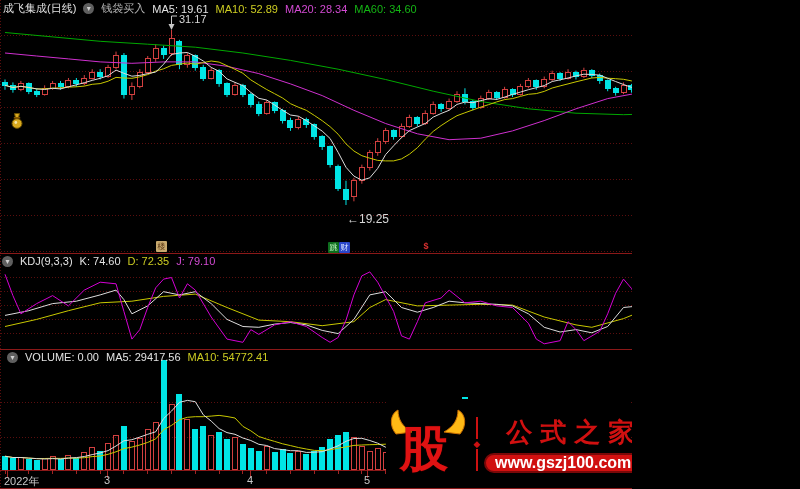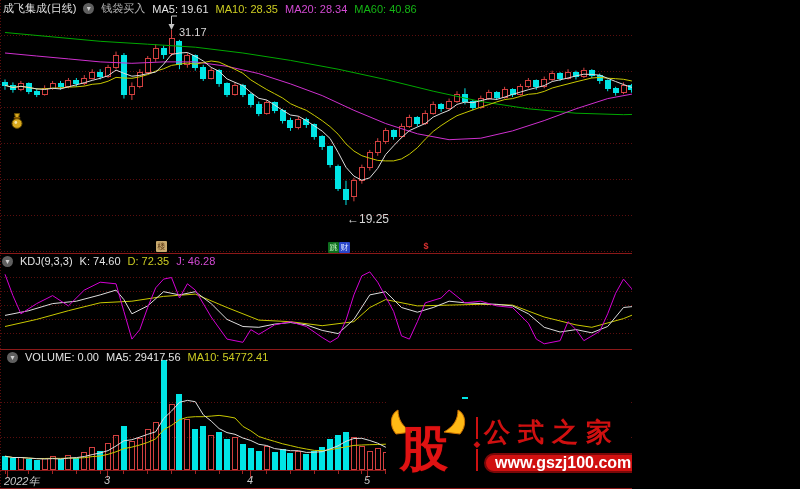--- a/index.html
+++ b/index.html
@@ -13,33 +13,33 @@
   .c-white{color:#e2e2e2}.c-gray{color:#b4b4b4}.c-yellow{color:#cdcd22}
   .c-magenta{color:#d24ad2}.c-green{color:#14b414}
   .chev{display:inline-flex;align-items:center;justify-content:center;flex:0 0 auto;
         width:11px;height:11px;border-radius:50%;background:#5f5f5f;color:#d0d0d0;
         font-size:8px;line-height:11px;}
   .anno{position:absolute;color:#d8d8d8;font-size:11px;z-index:3;}
   .anno-low{font-size:12px;}
   .marker{position:absolute;width:11px;height:11px;font-size:8px;line-height:11px;
           text-align:center;border-radius:1px;z-index:3;overflow:hidden;}
   .marker-plain{width:8px;background:transparent;font-weight:bold;font-size:9px;}
-  .axis-label{position:absolute;top:474px;font-size:11px;color:#c8c8c8;z-index:3;font-style:italic;}
+  .axis-label{position:absolute;top:474px;font-size:11px;color:#c8c8c8;z-index:3;}
   .axis-hl{background:#2a2ad2;color:#fff;padding:0 2px;top:476px;font-size:10px;}
   .watermark{position:absolute;right:2px;bottom:1px;width:244px;height:89px;background:#000;
              z-index:5;display:flex;align-items:center;}
   .bull{position:relative;width:84px;height:86px;flex:0 0 auto;}
   .bull-char{position:absolute;left:14px;top:24px;font-size:48px;line-height:48px;font-weight:bold;
              color:#e01212;font-family:"Liberation Serif","DejaVu Serif",serif;
              text-shadow:0 0 1px #7a0000;}
   .bull-horns{position:absolute;left:2px;top:8px;}
   .wm-divider{width:14px;height:62px;display:flex;flex-direction:column;align-items:center;
               justify-content:center;flex:0 0 auto;color:#cc1111;font-size:9px;}
   .wm-divider .bar{width:2px;height:22px;background:#cc1111;}
-  .wm-right{flex:1;display:flex;flex-direction:column;align-items:flex-start;gap:3px;padding-right:4px;}
+  .wm-right{flex:1;display:flex;flex-direction:column;align-items:flex-end;gap:3px;padding-right:4px;}
   .wm-name{color:#d01010;font-size:26px;font-weight:bold;letter-spacing:8px;
            font-family:"Liberation Serif","DejaVu Serif",serif;white-space:nowrap;}
   .wm-url{background:#d01010;border:2px solid #7a0808;border-radius:11px;color:#fff;
           font-size:16px;font-weight:bold;padding:0 9px;line-height:16px;white-space:nowrap;}
 </style>
 </head>
 <body>
 
 <div class="screen">
   <svg id="chart" width="800" height="489">
@@ -432,41 +432,41 @@
         <line x1="-3.2" y1="-3.2" x2="3.2" y2="-3.2" stroke="#8a5a00" stroke-width="1.5"></line>
         <circle cx="-1.2" cy="1.5" r="1.4" fill="#f6e6a8"></circle>
       </g>
     </svg>
 
   <div class="hdr main-hdr">
     <span class="c-white">成飞集成(日线)</span>
     <span class="chev">▾</span>
     <span class="c-gray">钱袋买入</span>
     <span class="c-white">MA5: 19.61</span>
-    <span class="c-yellow">MA10: 28.35</span>
+    <span class="c-yellow">MA10: 52.89</span>
     <span class="c-magenta">MA20: 28.34</span>
-    <span class="c-green">MA60: 40.86</span>
+    <span class="c-green">MA60: 34.60</span>
   </div>
 
   <div class="hdr kdj-hdr">
     <span class="chev">▾</span>
     <span class="c-white">KDJ(9,3,3)</span>
     <span class="c-white">K: 74.60</span>
     <span class="c-yellow">D: 72.35</span>
-    <span class="c-magenta">J: 46.28</span>
+    <span class="c-magenta">J: 79.10</span>
   </div>
 
   <div class="hdr vol-hdr">
     <span class="chev">▾</span>
     <span class="c-white">VOLUME: 0.00</span>
     <span class="c-white">MA5: 29417.56</span>
     <span class="c-yellow">MA10: 54772.41</span>
   </div>
 
-  <div class="anno" style="left:179px;top:26px">31.17</div>
+  <div class="anno" style="left:179px;top:13px">31.17</div>
   <div class="anno anno-low" style="left:347px;top:212px">←19.25</div>
 
   <div class="watermark">
     <div class="bull">
       <svg class="bull-horns" width="80" height="26">
         <path d="M8,25 C1,17 2,5 10,1 C10,11 15,18 24,23 Z" fill="#ffb915" stroke="#cc7000" stroke-width="1"></path>
         <path d="M72,25 C79,17 78,5 70,1 C70,11 65,18 56,23 Z" fill="#ffb915" stroke="#cc7000" stroke-width="1"></path>
       </svg>
       <span class="bull-char">股</span>
     </div>

